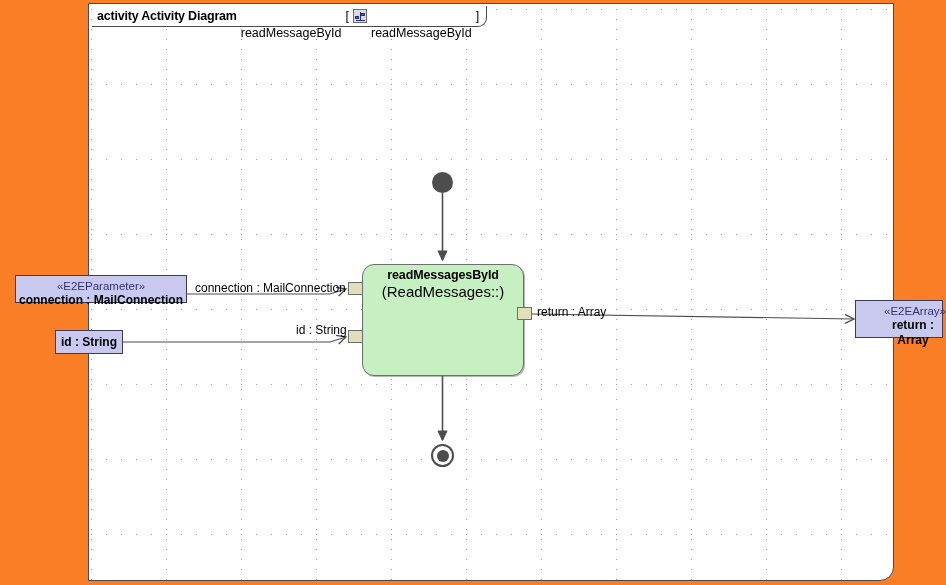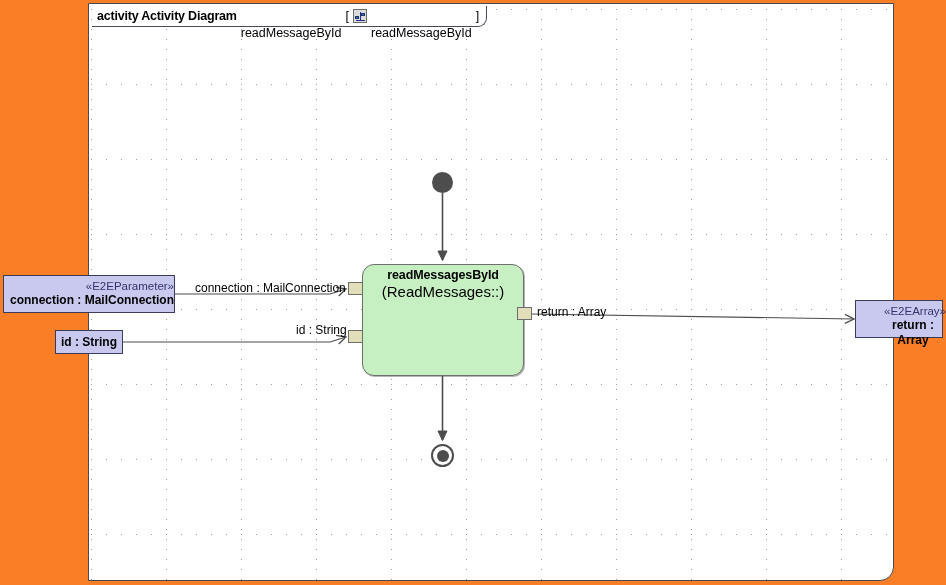--- a/index.html
+++ b/index.html
@@ -190,25 +190,24 @@
     line-height: 14px;
     margin-top: 3px;
   }
   .param-box .pname {
     font-size: 12px;
     font-weight: bold;
     color: #000;
     line-height: 15px;
   }
   #param-connection {
-    left: 3px;
+    left: 15px;
     top: 275px;
     width: 172px;
-    height: 38px;
-    text-align: right;
+    height: 28px;
   }
   #param-id {
     left: 55px;
     top: 330px;
     width: 68px;
     height: 24px;
     display: flex;
     align-items: center;
     justify-content: center;
   }

